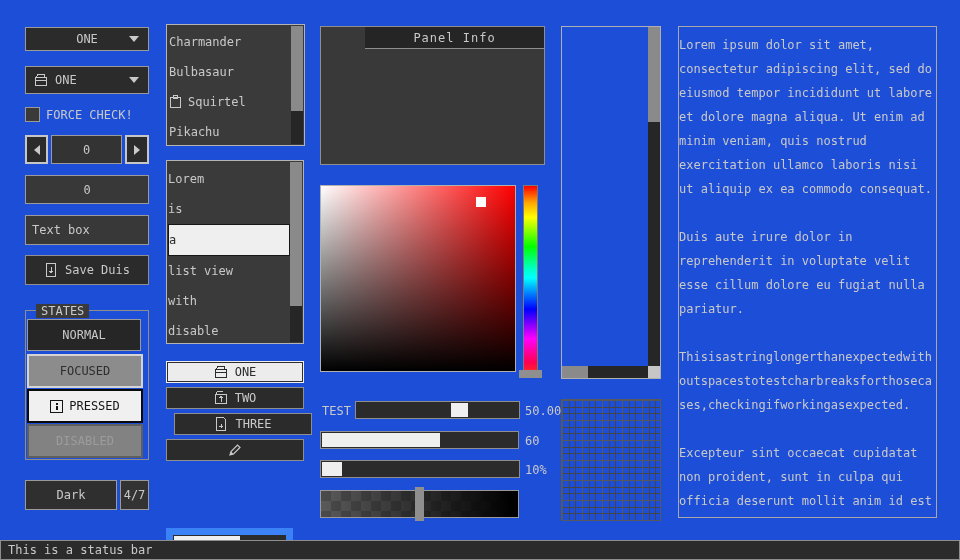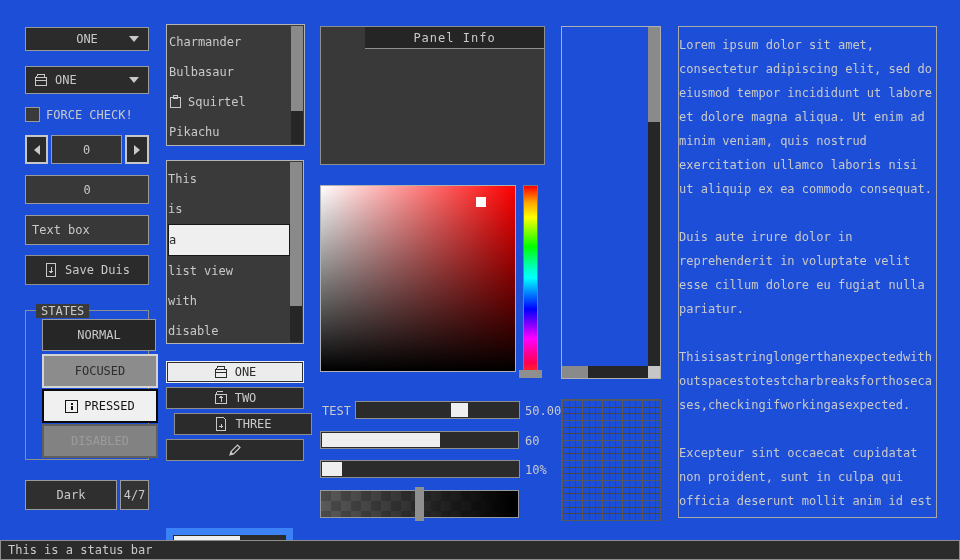--- a/index.html
+++ b/index.html
@@ -14,21 +14,21 @@
   .center{display:flex;align-items:center;justify-content:center;}
   .left{display:flex;align-items:center;justify-content:flex-start;}
   svg{display:block;}
 
   
   .dd-arrow{position:absolute;right:8px;top:50%;transform:translateY(-50%);}
   .chk-box{position:absolute;left:0;top:0;width:15px;height:15px;border:1px solid #9a9a9a;background:#3a3a3a;box-sizing:border-box;}
   .step-btn{background:#2b2b2b;border:2px solid #c6c6c6;}
   .group{border:1px solid #8e8e8e;}
   .group-title{position:absolute;top:-7px;left:10px;background:#3a3a3a;padding:0 5px;color:#c9c9c9;}
-  .st-btn{position:absolute;left:16px;width:112px;height:30px;}
+  .st-btn{position:absolute;left:1px;width:112px;height:30px;}
   .btn-normal{background:#262626;border:1px solid #9a9a9a;color:#c9c9c9;}
   .btn-focused{background:#8c8c8c;border:2px solid #d4d4d4;color:#2e2e2e;}
   .btn-pressed{background:#f0f0f0;border:2px solid #0a0a0a;color:#141414;}
   .btn-disabled{background:#828282;border:2px solid #5f5f5f;color:#9c9c9c;}
 
   
   .list{border:1px solid #b4b4b4;background:#3a3a3a;}
   .list-row{height:30px;display:flex;align-items:center;gap:6px;}
   .sel-row{background:#efefef;color:#2b2b2b;border:1px solid #161616;}
   .sbar{position:absolute;top:1px;right:1px;width:12px;bottom:1px;background:#262626;}
@@ -178,21 +178,21 @@
         </div>
     </div>
     <div class="sbar">
       <div class="sthumb" style="top:0;height:85px;"></div>
     </div>
   </div>
 
   <div class="abs list" style="left:166px;top:160px;width:138px;height:184px;">
     <div style="padding:3px 13px 0 1px;">
       <div class="list-row">
-          <span>This</span>
+          <span>Lorem</span>
         </div>
       <div class="list-row">
           <span>is</span>
         </div>
       <div class="list-row sel-row">
           <span>a</span>
         </div>
       <div class="list-row">
           <span>list view</span>
         </div>

